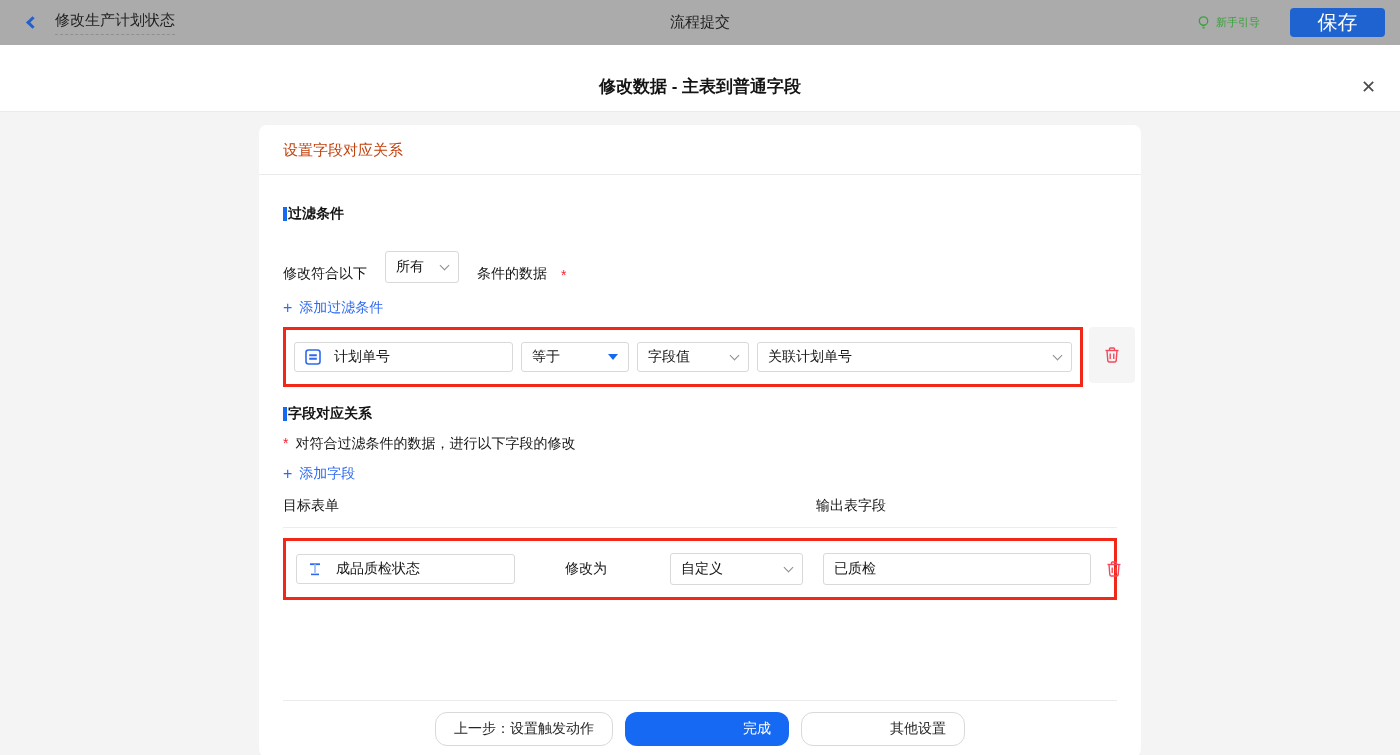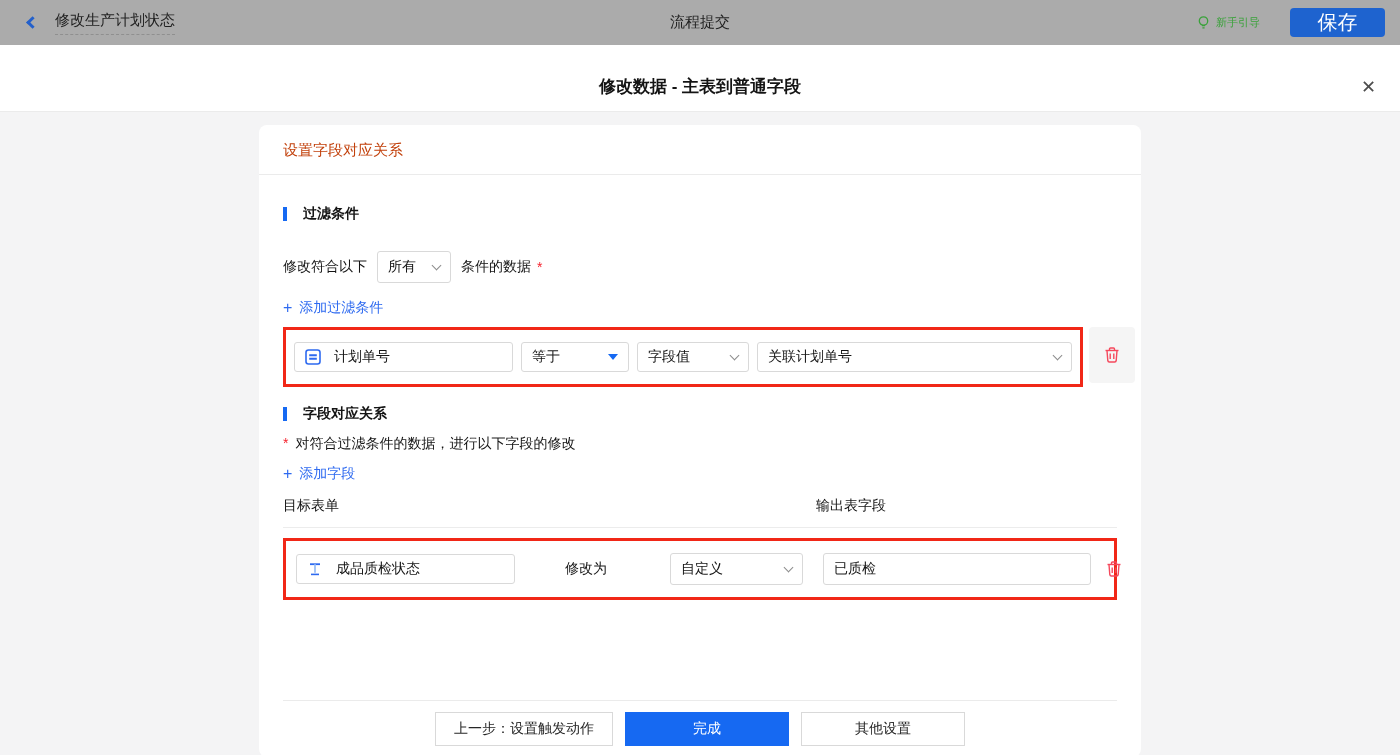--- a/index.html
+++ b/index.html
@@ -33,24 +33,24 @@
                  font-size:18px; color:#4d4d4d; cursor:pointer; line-height:1; }
 
   
   .page-body { height:660px; background:var(--page_bg,#f4f4f5); }
   .panel { width:882px; height:632px; margin:0 auto; position:relative; top:13px;
            background:#fff; border-radius:8px; display:flex; flex-direction:column; }
   .panel-header { flex:none; height:50px; line-height:49px; padding:0 24px; font-size:15px;
                   color:#c2410c; border-bottom:1px solid #ebebeb; }
   .panel-content { flex:1; display:flex; flex-direction:column; padding:30px 24px 0; }
 
-  .section-title { display:flex; align-items:center; gap:16px; font-size:14px; font-weight:700; color:#141414; }
+  .section-title { display:flex; align-items:center; gap:1px; font-size:14px; font-weight:700; color:#141414; }
   .section-bar { width:4px; height:14px; background:var(--accent,#1669f2); flex:none; }
 
-  .cond-line { margin-top:28px; display:flex; align-items:center; font-size:14px; color:#141414; }
+  .cond-line { margin-top:28px; display:flex; align-items:flex-end; font-size:14px; color:#141414;gap:8px; }
   .sel { border:1px solid #d9d9d9; border-radius:3px; background:#fff; display:flex; align-items:center;
          justify-content:space-between; padding:0 10px; cursor:pointer; font-size:14px; color:#141414; }
   .sel-mode { width:74px; height:32px; margin:0 10px; }
   .chev { width:7px; height:7px; border-right:1.6px solid #8c8c8c; border-bottom:1.6px solid #8c8c8c;
           transform:rotate(45deg); margin-left:8px; margin-top:-3px; flex:none; }
   .req { color:var(--required,#f5222d); margin-left:6px; font-size:14px; }
 
   .add-link { margin-top:16px; display:flex; align-items:center; gap:7px; color:#2e6af0; font-size:14px;
               cursor:pointer; width:max-content; }
   .add-plus { font-size:16px; line-height:1; }
@@ -81,22 +81,22 @@
   .col-target { width:533px; flex:none; }
 
   .map-hl { margin-top:10px; width:100%; padding:12px 10px; }
   .action-text { font-size:14px; color:#141414; margin:0 55px 0 42px; flex:none; }
   .sel-custom { width:133px; height:32px; flex:none; }
   .text-input { height:32px; width:268px; border:1px solid #d9d9d9; border-radius:3px; padding:0 10px;
                 font-size:14px; color:#141414; margin-left:12px; outline:none; font-family:inherit; flex:none; }
 
   .panel-footer { flex:none; margin-top:auto; border-top:1px solid #ebebeb; height:57px;
                   display:flex; align-items:center; justify-content:center; gap:12px; }
-  .btn { height:34px; min-width:164px; border-radius:0; font-size:14px; cursor:pointer;
-         font-family:inherit; padding:0 18px; }
+  .btn { height:34px; min-width:164px; border-radius:12px; font-size:14px; cursor:pointer;
+         font-family:inherit; padding:0 18px;text-align:right; }
   .btn-outline { background:#fff; border:1px solid #d9d9d9; color:#262626; }
   .btn-primary { background:var(--accent,#1669f2); border:none; color:#fff; }
 </style>
 </head>
 <body>
 
 <div class="topbar">
   <div class="back-btn">
     <span class="chevron-left"></span>
   </div>

